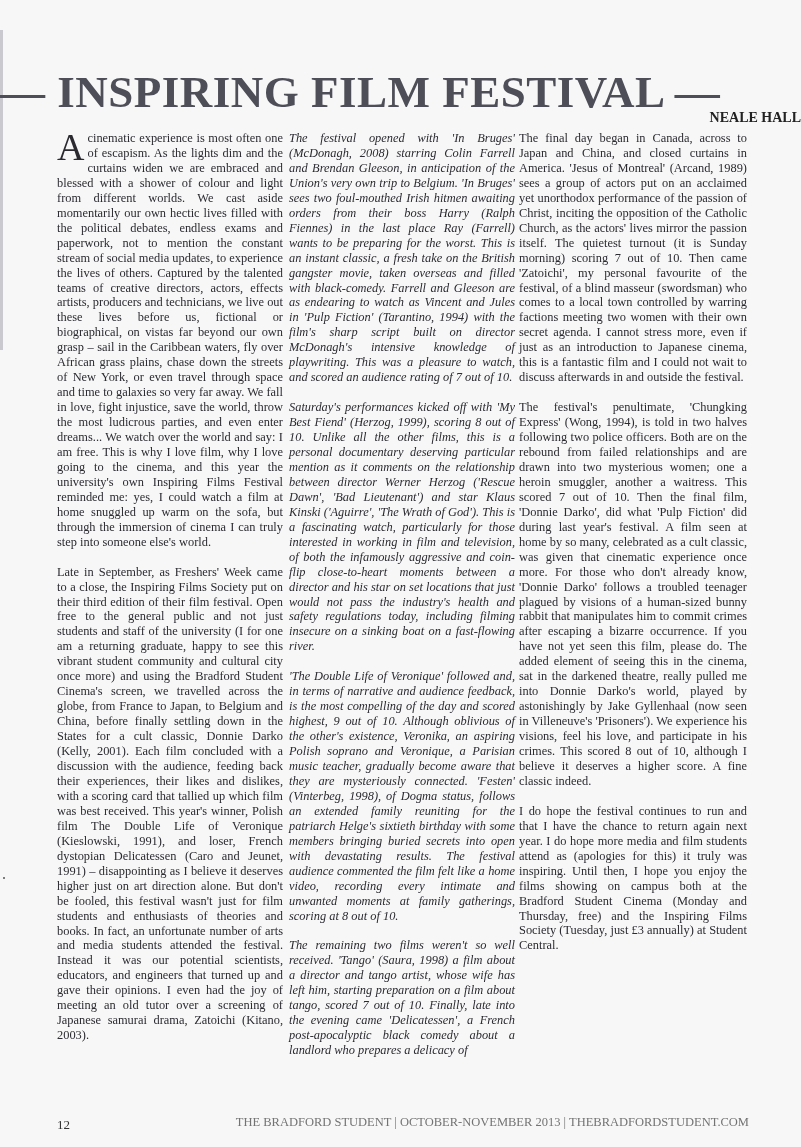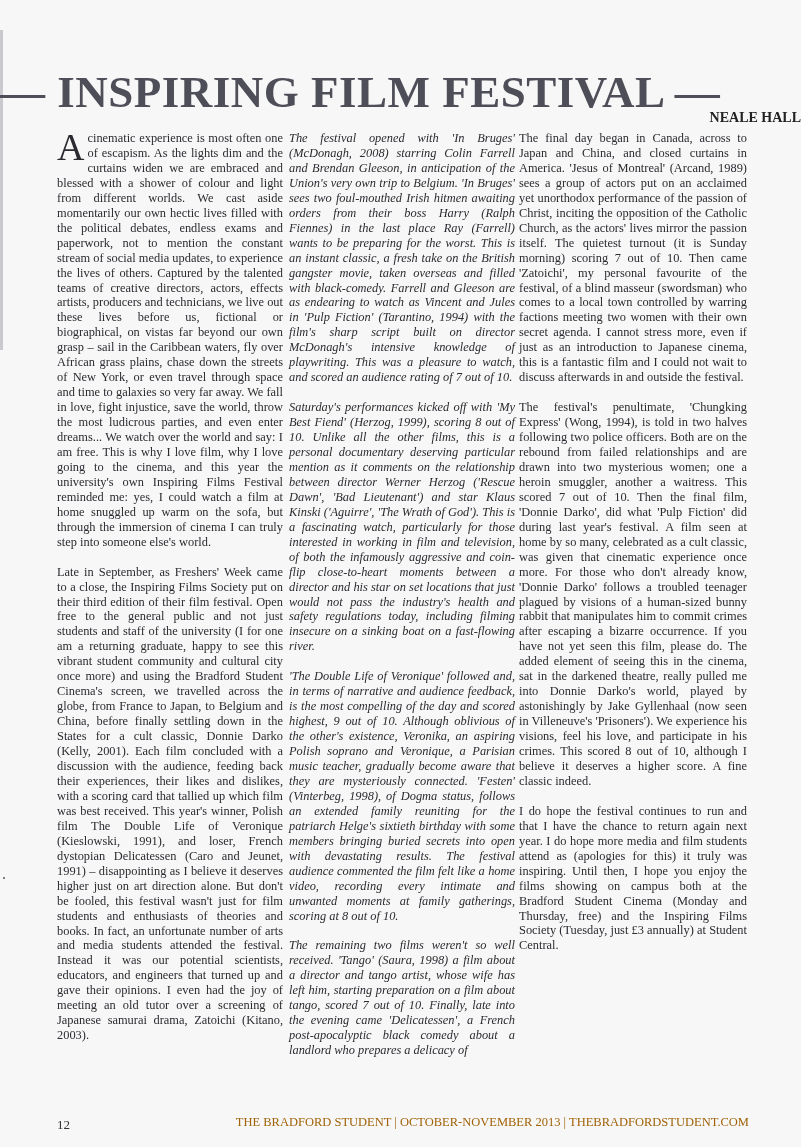--- a/index.html
+++ b/index.html
@@ -50,21 +50,21 @@
     color: #2a2a30;
   }
   .footer-page {
     position: absolute; left: 57px; top: 1117px;
     font-family: "Liberation Serif", serif;
     font-size: 13px; color: #333;
   }
   .footer-masthead {
     position: absolute; right: 52px; top: 1115px;
     font-family: "Liberation Serif", serif;
-    font-size: 12.5px; color: #a16207;
+    font-size: 12.5px; color: #737373;
     white-space: nowrap;
   }
   .stray-mark {
     position: absolute; left: 3px; top: 877px; width: 2px; height: 2px;
     background: #555; border-radius: 1px;
   }
 </style>
 </head>
 <body>
 

